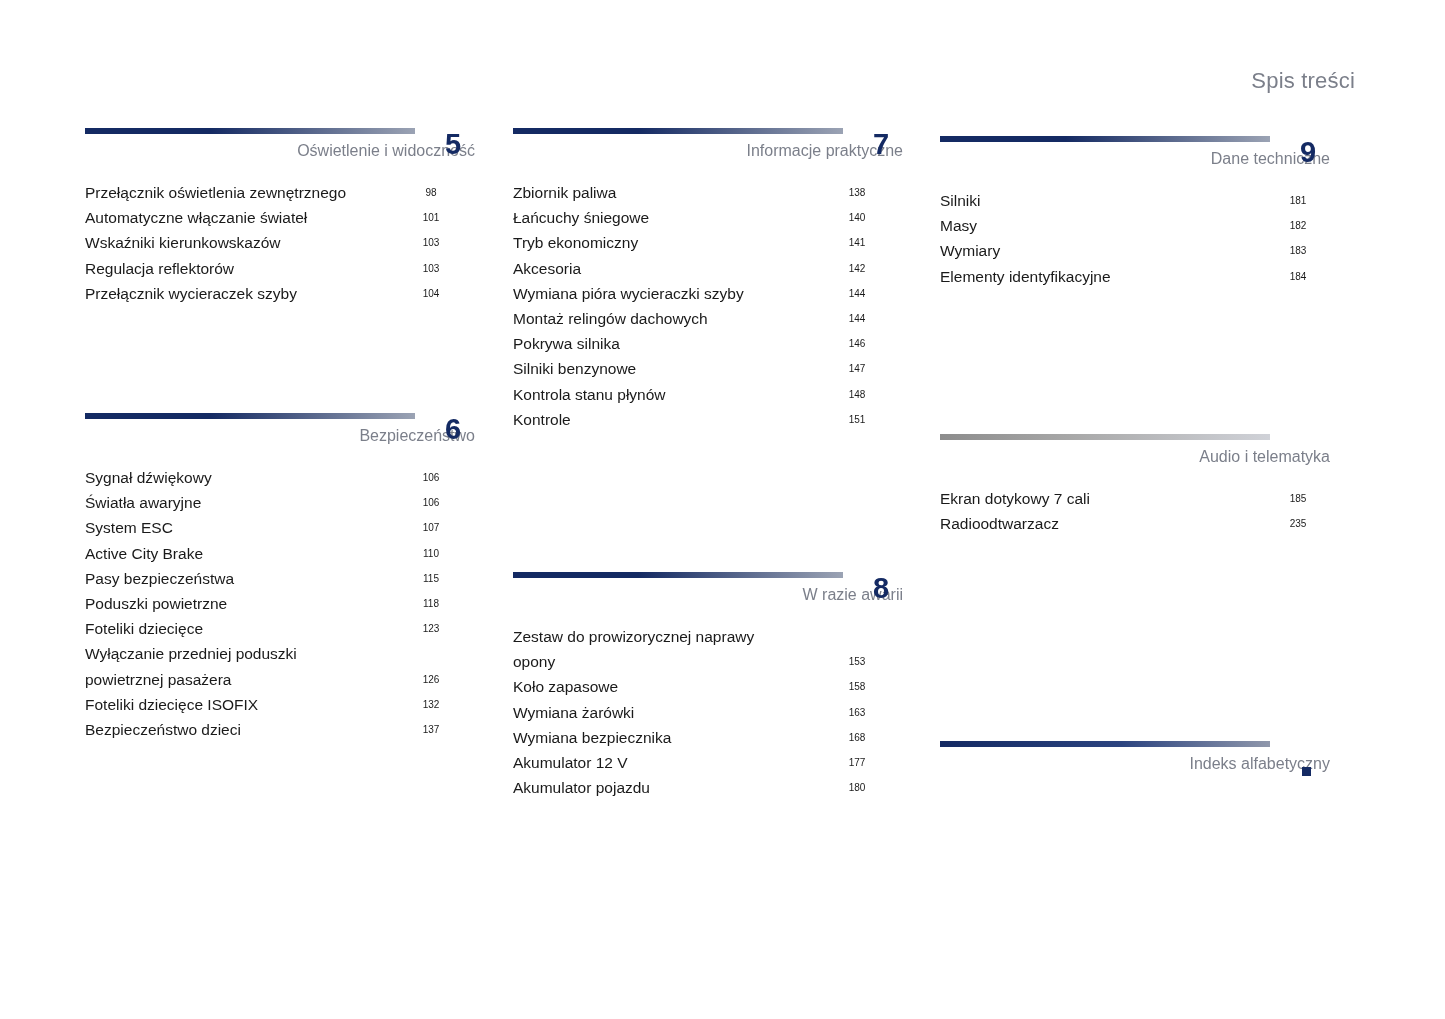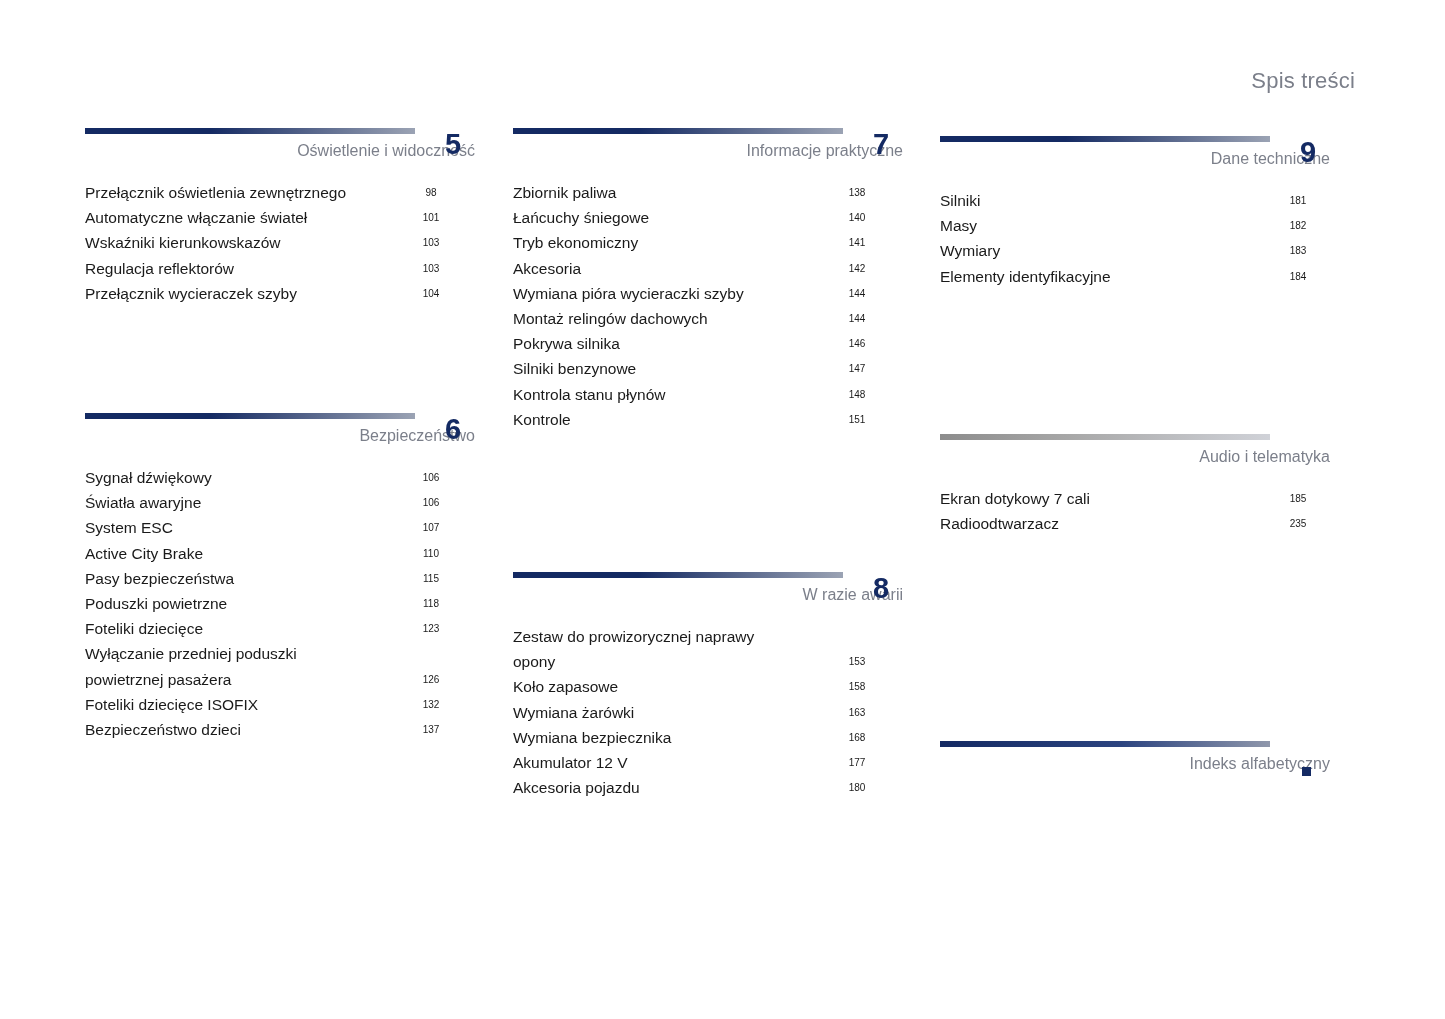--- a/index.html
+++ b/index.html
@@ -288,21 +288,21 @@
         </div>
         <div class="entry">
           <span class="label">Wymiana bezpiecznika</span>
           <span class="page">168</span>
         </div>
         <div class="entry">
           <span class="label">Akumulator 12 V</span>
           <span class="page">177</span>
         </div>
         <div class="entry">
-          <span class="label">Akcesoria pojazdu</span>
+          <span class="label">Akumulator pojazdu</span>
           <span class="page">180</span>
         </div>
       </div>
     </div>
 
   </div>
 
   <div class="col col-3">
 
     <div class="section" style="position:absolute; top:8px; width:390px;">

